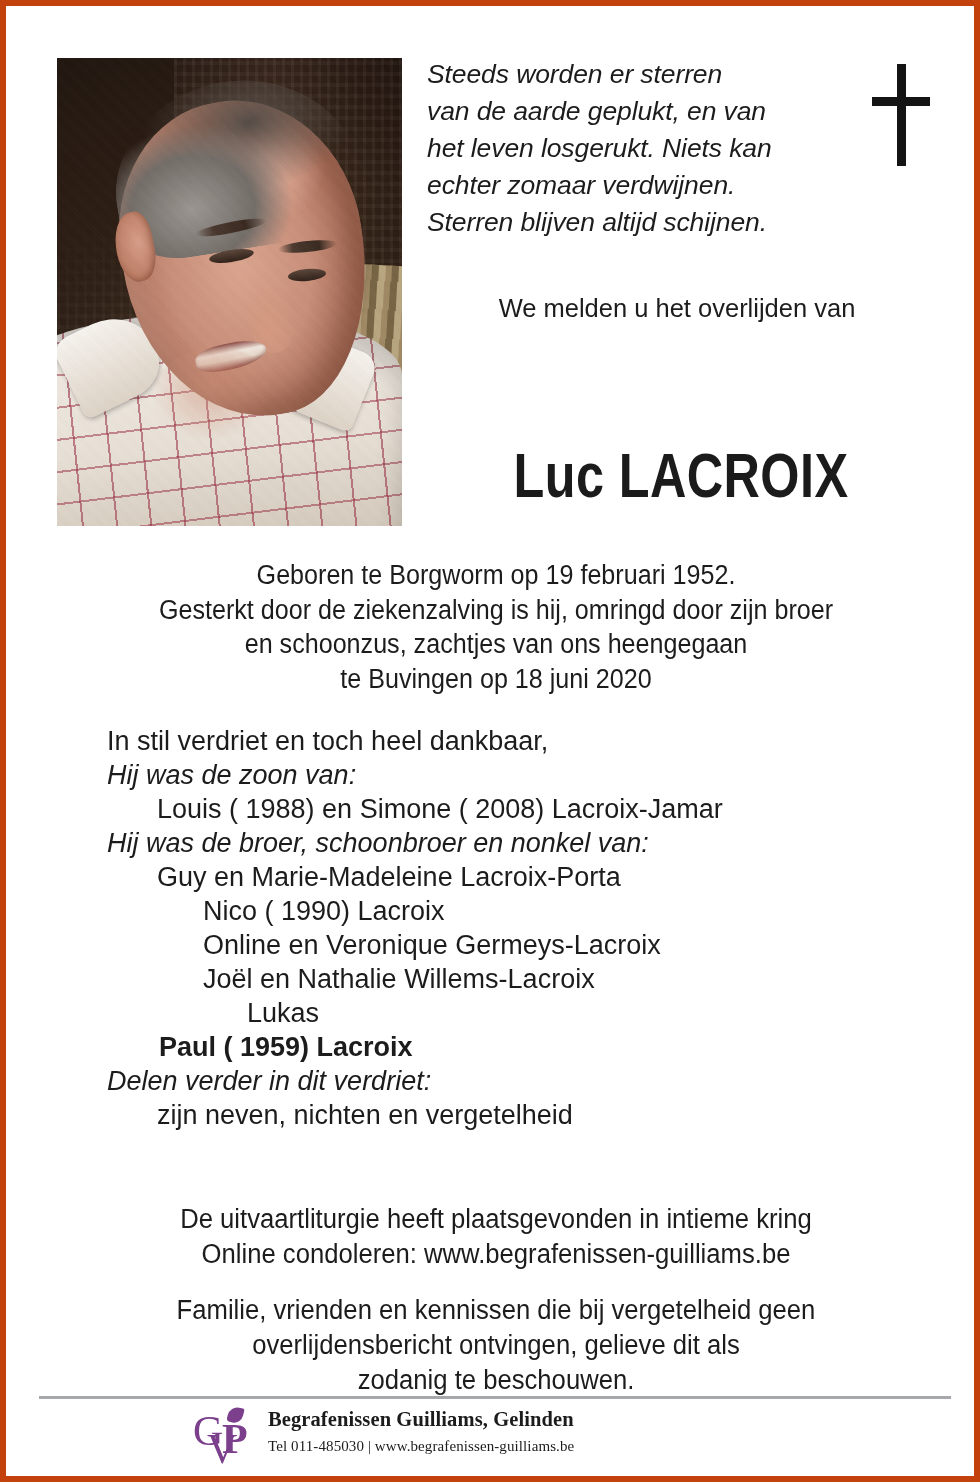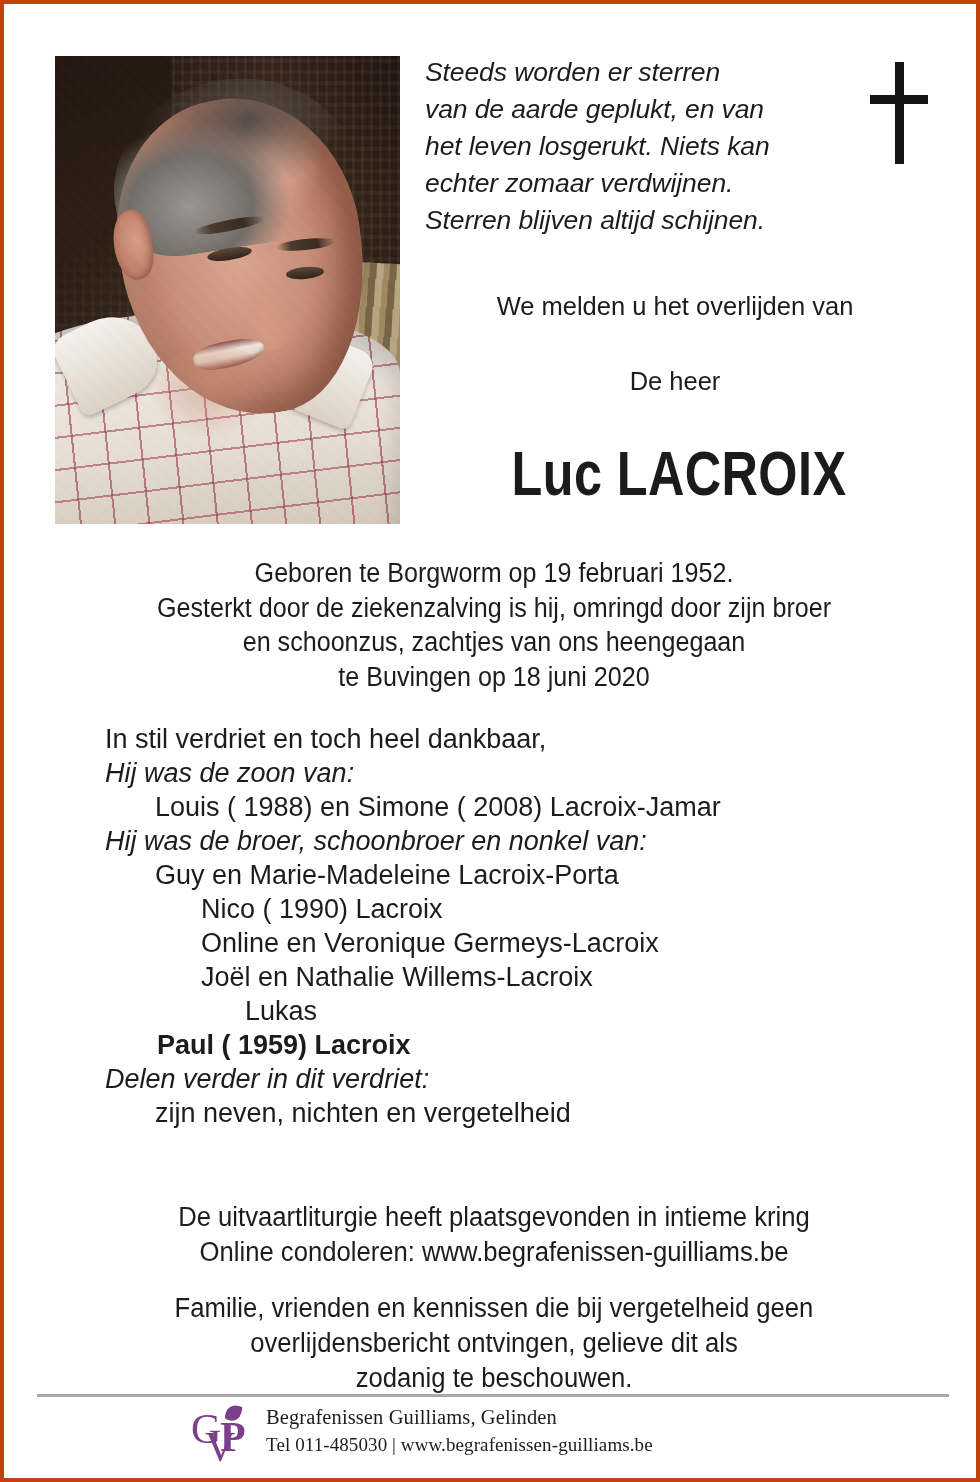--- a/index.html
+++ b/index.html
@@ -9,21 +9,21 @@
   }
   body {
     font-family: "Liberation Sans", sans-serif;
   }
   .card {
     position: relative;
     width: 980px;
     height: 1482px;
     box-sizing: border-box;
     background: #ffffff;
-    border: 4px solid #c2410c;
+    border: 6px solid #c2410c;
     overflow: hidden;
   }
   .inner {
     position: absolute;
     inset: 0;
     background: #ffffff;
   }
 
   
   .photo {
@@ -354,26 +354,26 @@
     background: #7b3f8c;
     border-radius: 62% 12% 58% 22%;
     transform: rotate(14deg);
   }
   .footer .ftext {
     font-family: "Liberation Serif", serif;
     color: #1c1c1c;
   }
   .footer .fline1 {
     font-size: 20.5px;
-    font-weight: normal;
+    font-weight: bold;
     line-height: 27px;
     letter-spacing: 0.1px;
   }
   .footer .fline2 {
-    font-size: 19px;
+    font-size: 15px;
     line-height: 27px;
     letter-spacing: 0.1px;
   }
 </style>
 </head>
 <body>
 
 <div class="card">
   <div class="inner">
 
@@ -405,21 +405,20 @@
 
     <div class="poem">
       <div>Steeds worden er sterren</div>
       <div>van de aarde geplukt, en van</div>
       <div>het leven losgerukt. Niets kan</div>
       <div>echter zomaar verdwijnen.</div>
       <div>Sterren blijven altijd schijnen.</div>
     </div>
 
     <div class="announce">We melden u het overlijden van</div>
-    <div class="deheer">De heer</div>
     <div class="name">Luc LACROIX</div>
 
     <div class="vitals">
       <div>Geboren te Borgworm op 19 februari 1952.</div>
       <div>Gesterkt door de ziekenzalving is hij, omringd door zijn broer</div>
       <div>en schoonzus, zachtjes van ons heengegaan</div>
       <div>te Buvingen op 18 juni 2020</div>
     </div>
 
     <div class="family">

